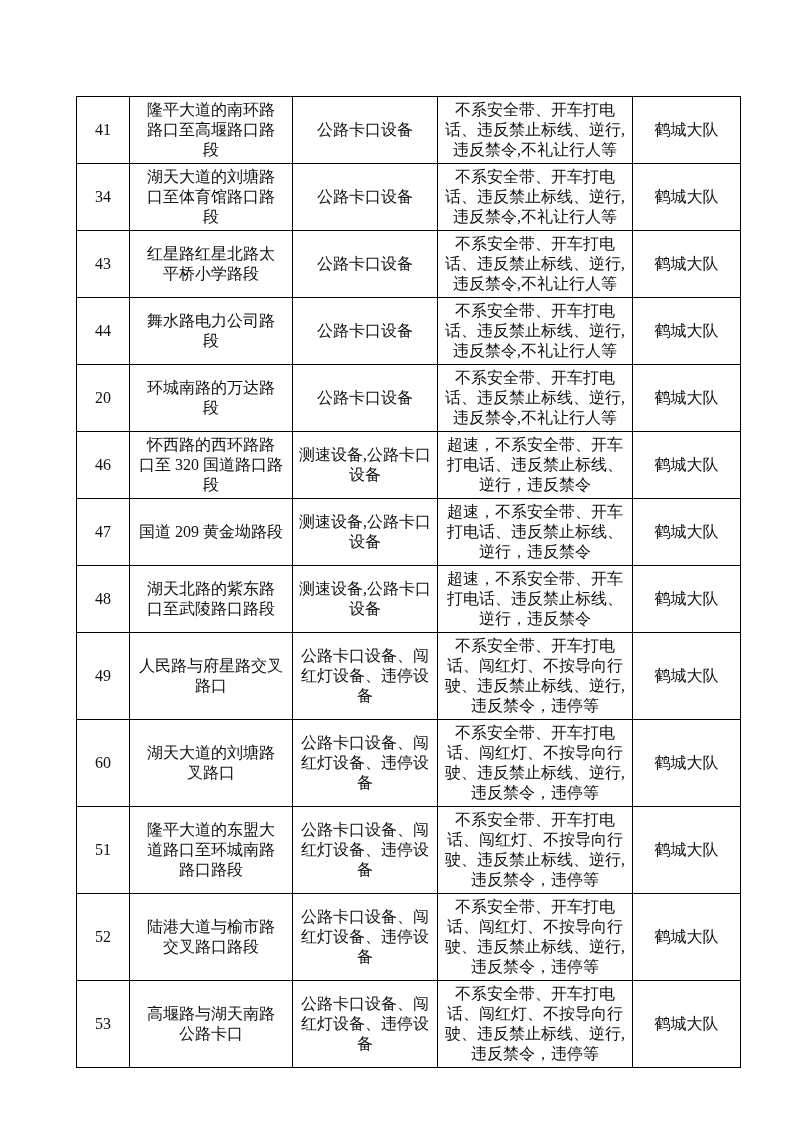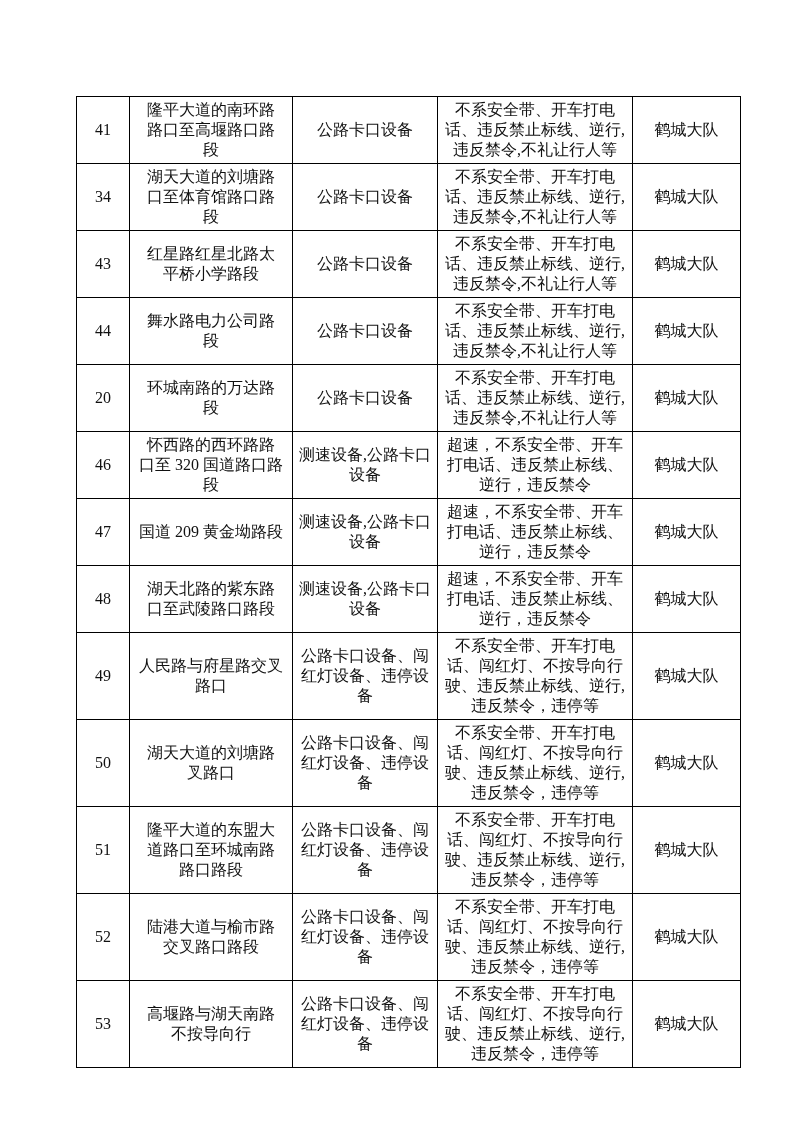--- a/index.html
+++ b/index.html
@@ -142,21 +142,21 @@
         <td class="c-eq">公路卡口设备、闯
 红灯设备、违停设
 备</td>
         <td class="c-vio">不系安全带、开车打电
 话、闯红灯、不按导向行
 驶、违反禁止标线、逆行,
 违反禁令，违停等</td>
         <td class="c-unit">鹤城大队</td>
       </tr>
       <tr>
-        <td class="c-no">50</td>
+        <td class="c-no">60</td>
         <td class="c-loc">湖天大道的刘塘路
 叉路口</td>
         <td class="c-eq">公路卡口设备、闯
 红灯设备、违停设
 备</td>
         <td class="c-vio">不系安全带、开车打电
 话、闯红灯、不按导向行
 驶、违反禁止标线、逆行,
 违反禁令，违停等</td>
         <td class="c-unit">鹤城大队</td>
@@ -184,21 +184,21 @@
 备</td>
         <td class="c-vio">不系安全带、开车打电
 话、闯红灯、不按导向行
 驶、违反禁止标线、逆行,
 违反禁令，违停等</td>
         <td class="c-unit">鹤城大队</td>
       </tr>
       <tr>
         <td class="c-no">53</td>
         <td class="c-loc">高堰路与湖天南路
-不按导向行</td>
+公路卡口</td>
         <td class="c-eq">公路卡口设备、闯
 红灯设备、违停设
 备</td>
         <td class="c-vio">不系安全带、开车打电
 话、闯红灯、不按导向行
 驶、违反禁止标线、逆行,
 违反禁令，违停等</td>
         <td class="c-unit">鹤城大队</td>
       </tr>
     </tbody>

